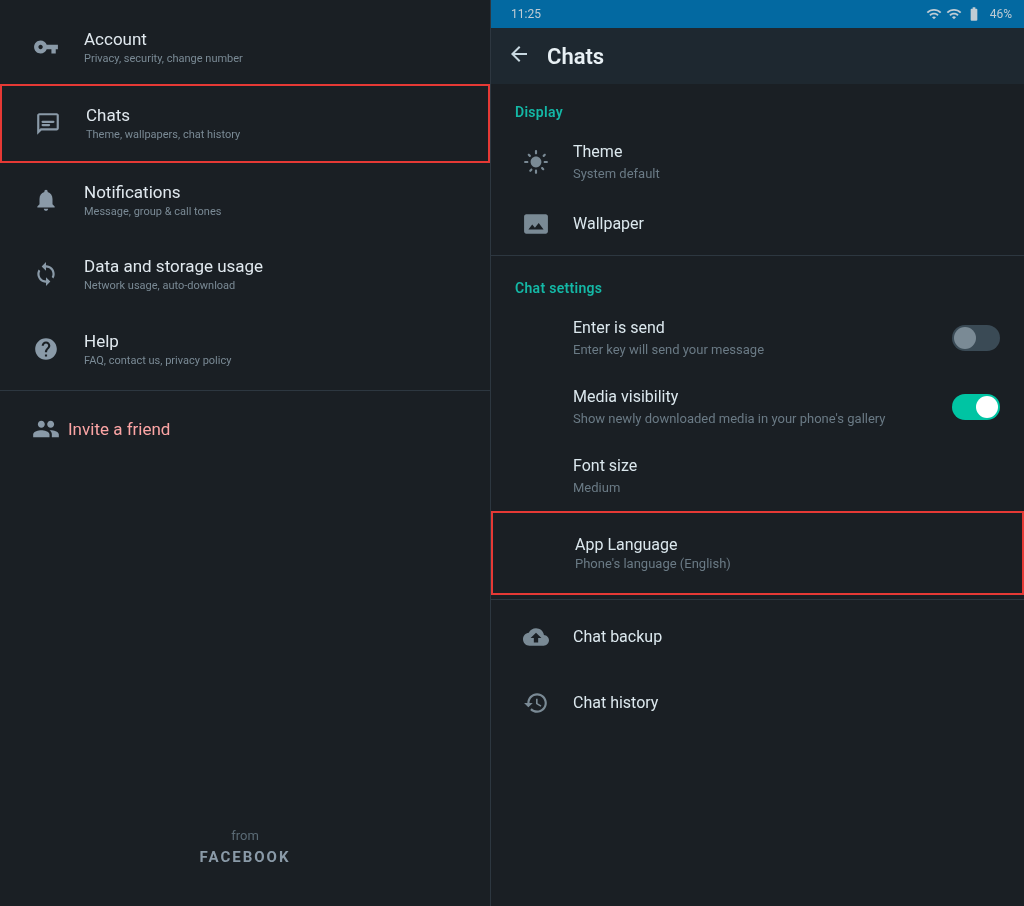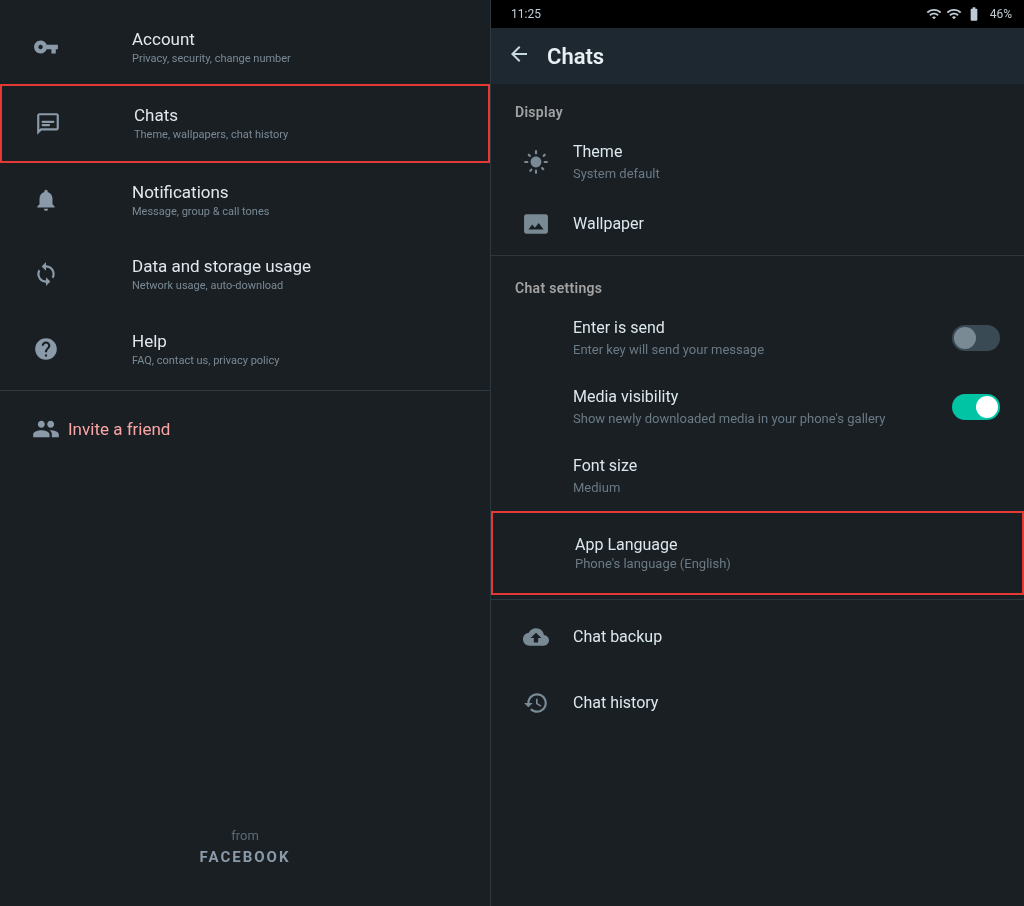--- a/index.html
+++ b/index.html
@@ -21,21 +21,20 @@
       flex-direction: column;
       padding-top: 10px;
     }
 
     .left-panel .menu-item {
       display: flex;
       align-items: center;
       padding: 18px 24px;
       cursor: pointer;
       position: relative;
-      gap: 48px;
     }
 
     .left-panel .menu-item.active {
       border: 2px solid #e53935;
     }
 
     .left-panel .menu-item .icon-wrap {
       width: 44px;
       display: flex;
       align-items: center;
@@ -153,21 +152,21 @@
       height: 24px;
     }
 
     .right-header .header-title {
       color: #e8f0f4;
       font-size: 22px;
       font-weight: 600;
     }
 
     .section-label {
-      color: #a3a3a3;
+      color: #14b8a6;
       font-size: 14px;
       font-weight: 600;
       padding: 20px 24px 8px;
       letter-spacing: 0.3px;
     }
 
     .right-item {
       display: flex;
       align-items: center;
       padding: 14px 24px;
@@ -269,21 +268,21 @@
     }
 
     .app-language-item .ri-sub {
       color: #6a7a85;
       font-size: 13px;
       margin-top: 2px;
     }
 
     .status-bar {
       height: 28px;
-      background: #000000;
+      background: #0369a1;
       display: flex;
       align-items: center;
       justify-content: flex-end;
       padding: 0 12px;
       flex-shrink: 0;
     }
 
     .status-bar .status-icons {
       display: flex;
       align-items: center;

